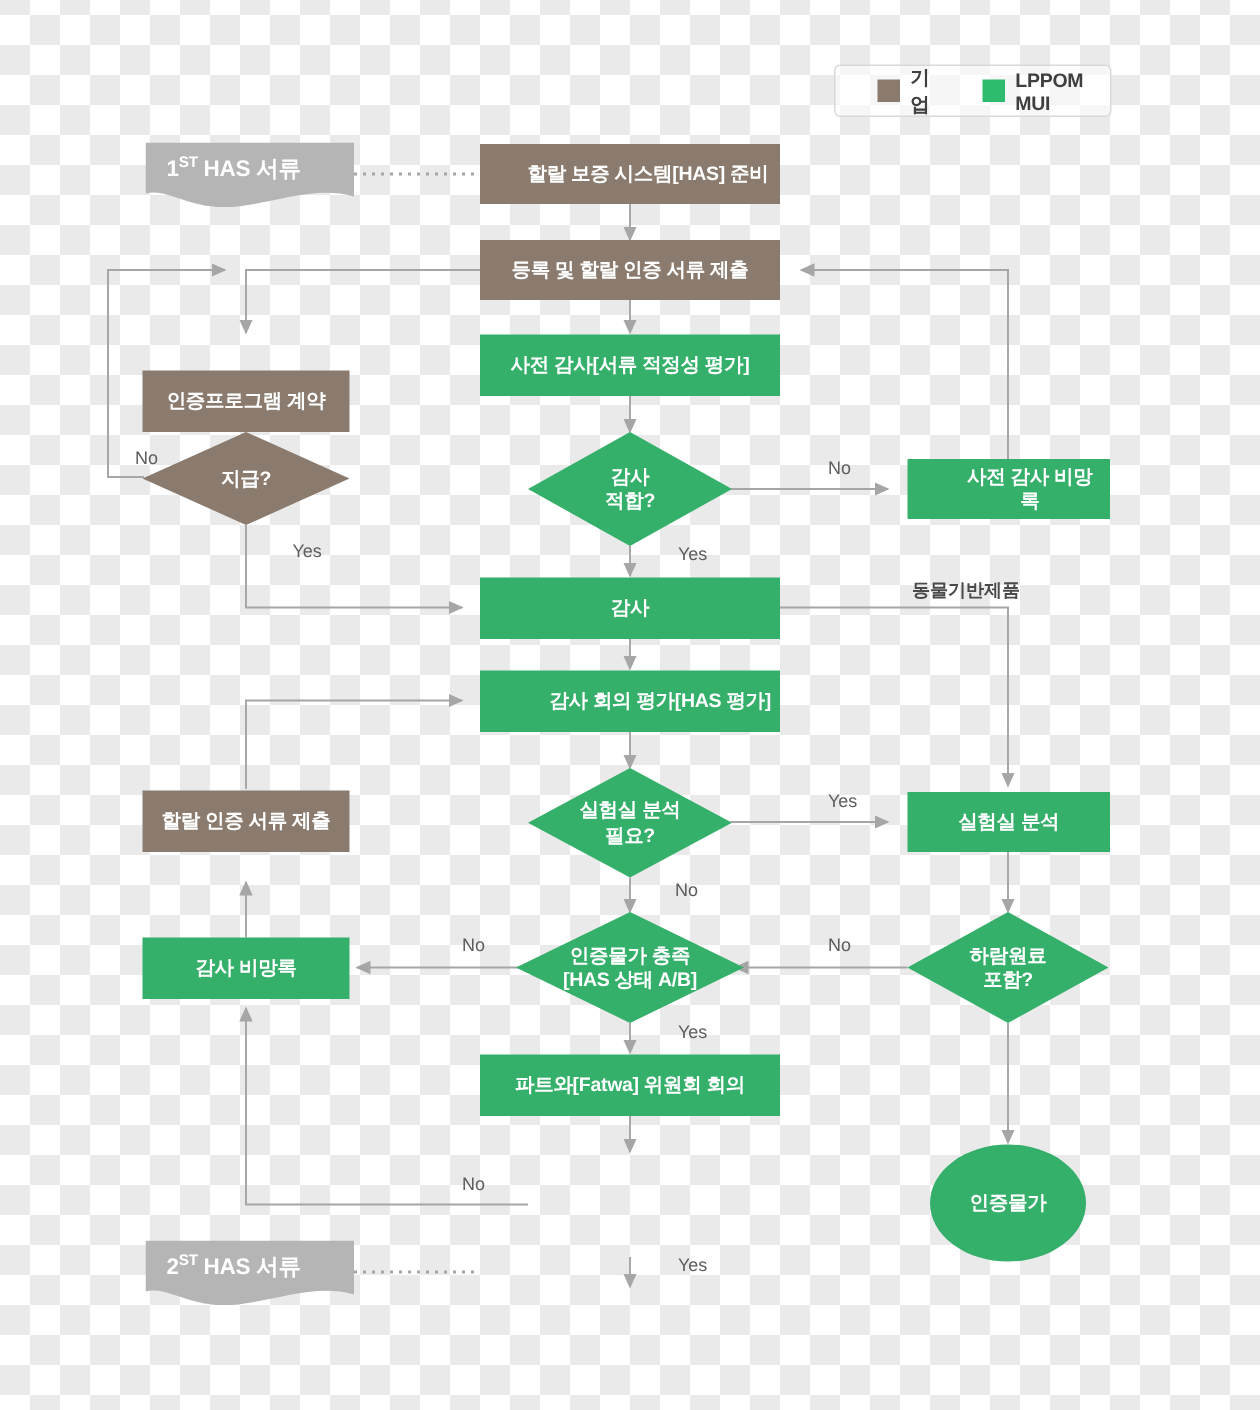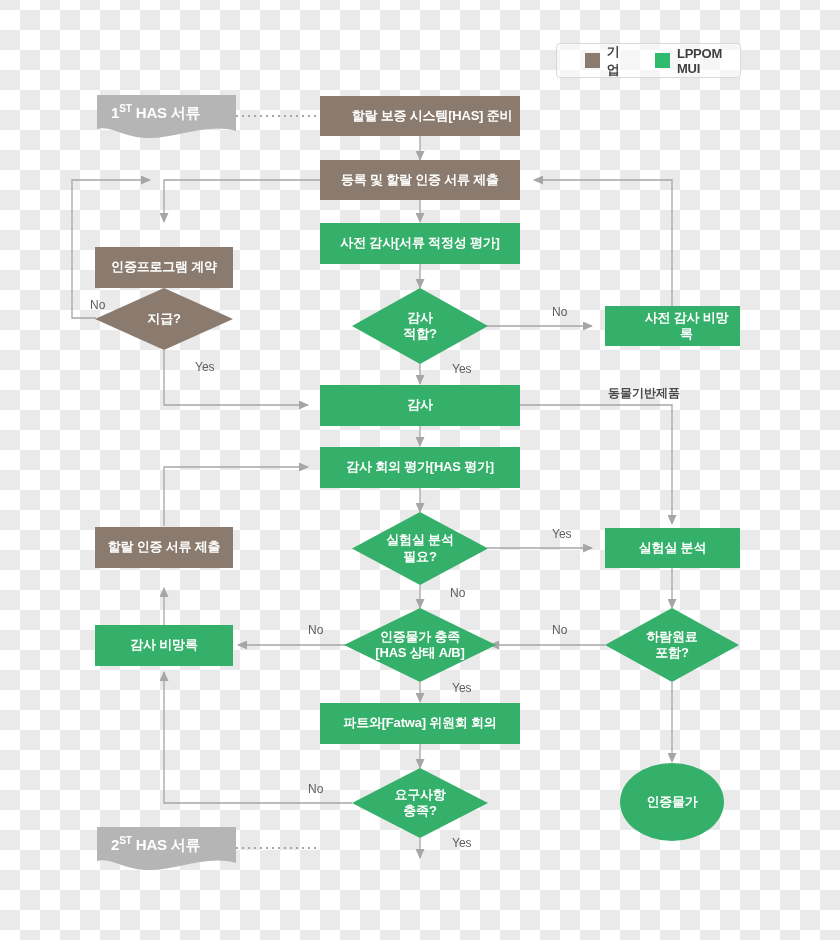--- a/index.html
+++ b/index.html
@@ -231,21 +231,21 @@
   </div>
 
   <div class="node process green" style="left:605px; top:306px; width:135px; height:40px;padding-left:28px;">
     <span class="lbl">사전 감사 비망록</span>
   </div>
 
   <div class="node process green" style="left:320px; top:385px; width:200px; height:41px;">
     <span class="lbl">감사</span>
   </div>
 
-  <div class="node process green" style="left:320px; top:447px; width:200px; height:41px;">
+  <div class="node process green" style="left:320px; top:447px; width:200px; height:41px;justify-content:flex-end;">
     <span class="lbl">감사 회의 평가[HAS 평가]</span>
   </div>
 
   <div class="node process brown" style="left:95px; top:527px; width:138px; height:41px;">
     <span class="lbl">할랄 인증 서류 제출</span>
   </div>
 
   <div class="node process green" style="left:605px; top:528px; width:135px; height:40px;">
     <span class="lbl">실험실 분석</span>
   </div>
@@ -295,27 +295,20 @@
   </div>
 
   <div class="node decision" style="left:605px; top:608px; width:134px; height:74px;">
     <svg class="dshape" viewBox="0 0 134 74" preserveAspectRatio="none">
       <polygon points="67,0 134,37 67,74 0,37" fill="#35b06a"></polygon>
     </svg>
     <span class="lbl">하람원료
 포함?</span>
   </div>
 
-  <div class="node decision" style="left:352px; top:768px; width:136px; height:70px;">
-    <svg class="dshape" viewBox="0 0 136 70" preserveAspectRatio="none">
-      <polygon points="68,0 136,35 68,70 0,35" fill="#35b06a"></polygon>
-    </svg>
-    <span class="lbl">요구사항
-충족?</span>
-  </div>
 
   <span class="edge-label" style="left:74px; top:298px;">No</span>
   <span class="edge-label" style="left:179px; top:360px;">Yes</span>
 
   <span class="edge-label" style="left:536px; top:305px;">No</span>
   <span class="edge-label" style="left:436px; top:362px;">Yes</span>
 
   <span class="edge-label kr" style="left:592px; top:385px;">동물기반제품</span>
 
   <span class="edge-label" style="left:536px; top:527px;">Yes</span>

